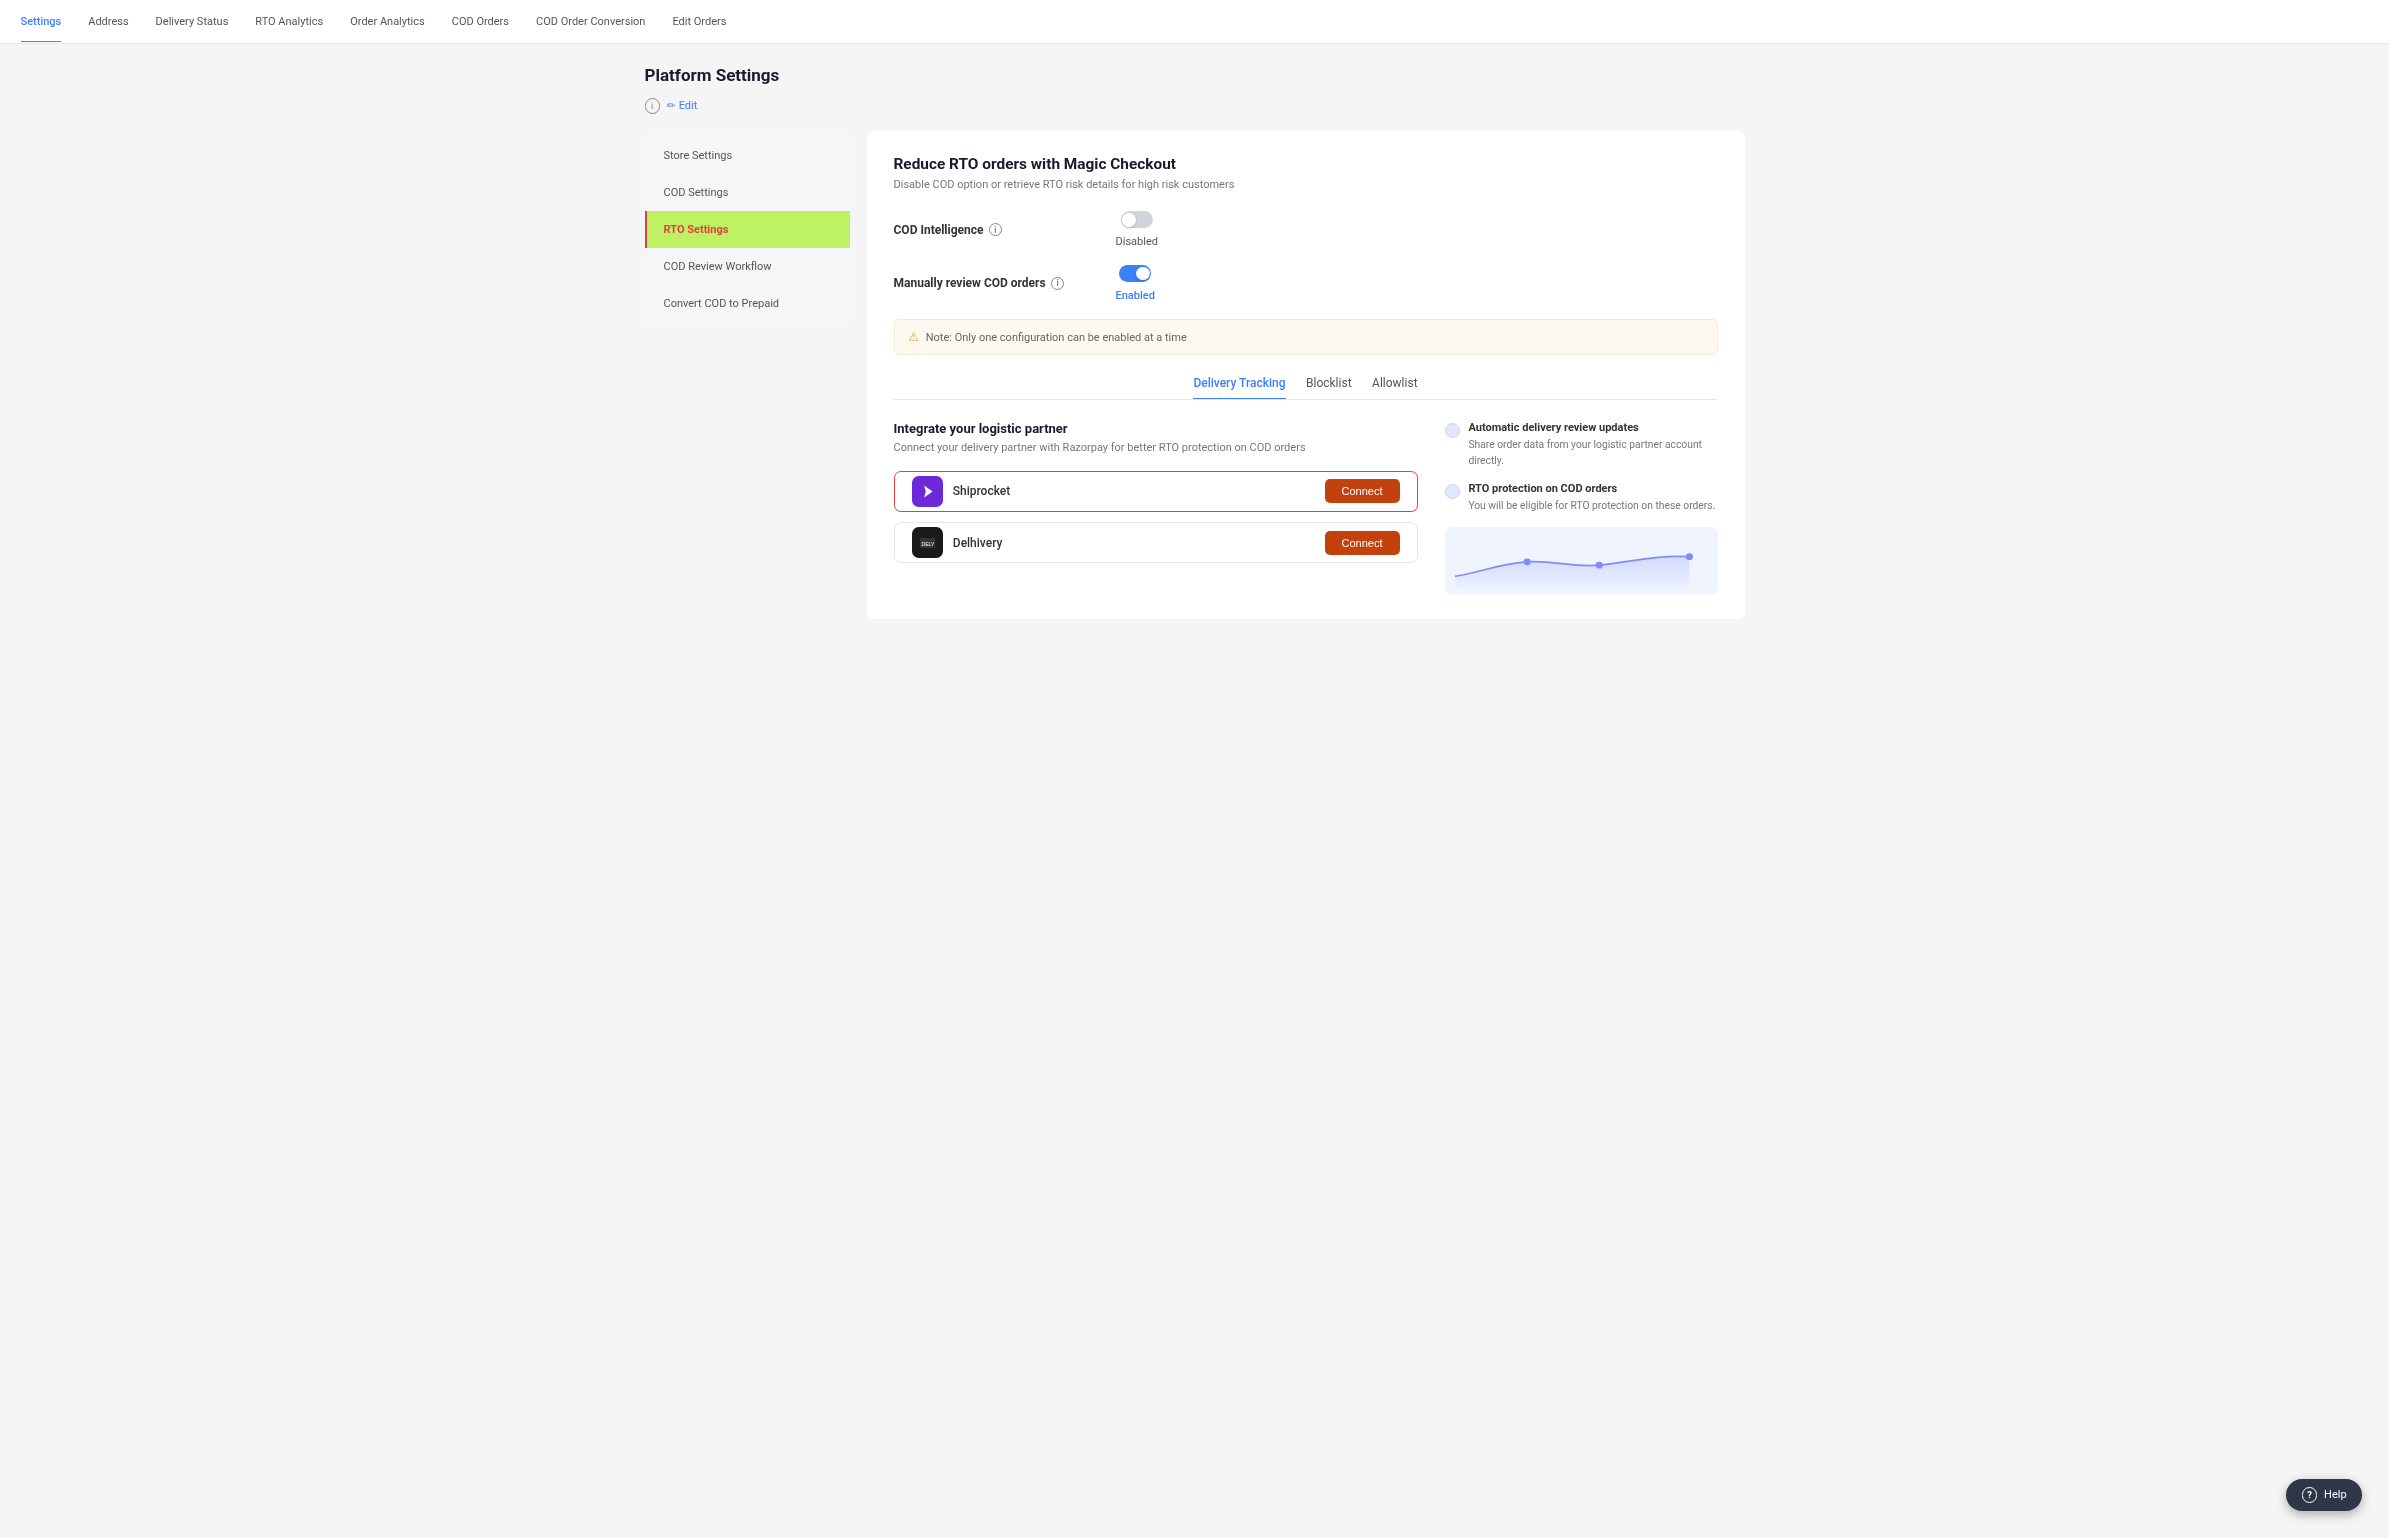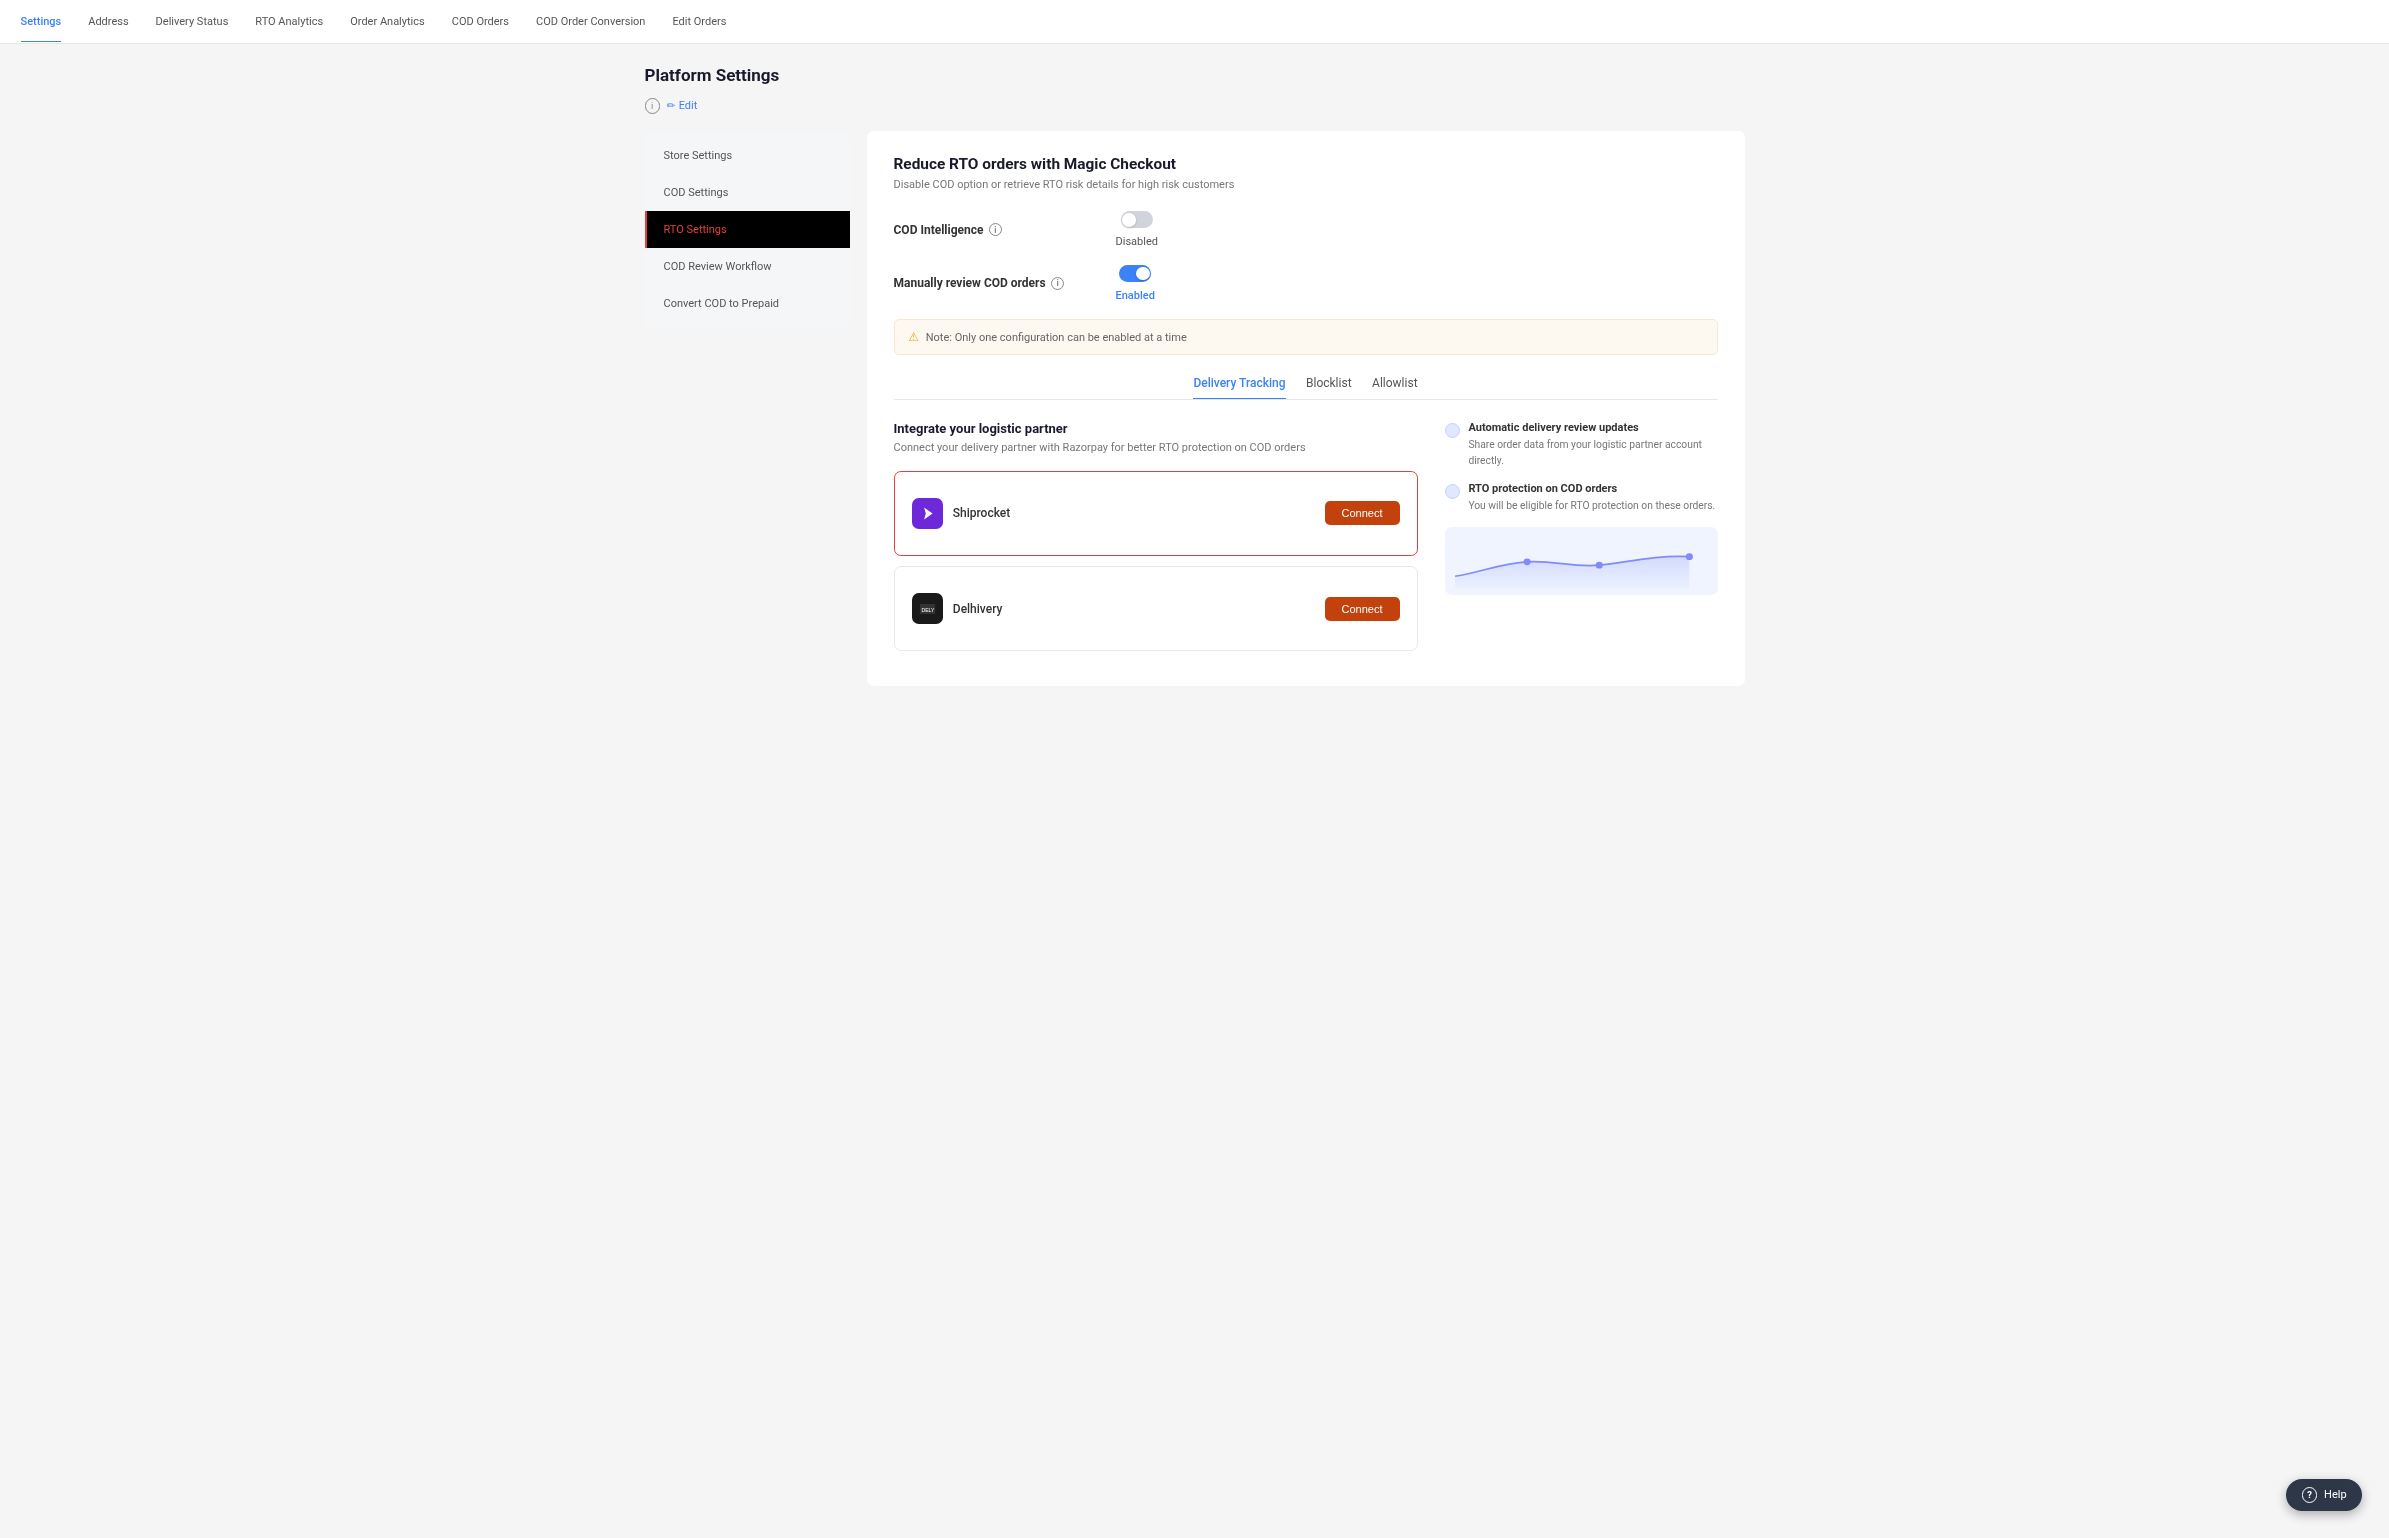--- a/index.html
+++ b/index.html
@@ -19,21 +19,21 @@
     .info-icon { width: 15.4px; height: 15.4px; border: 1.3px solid #888; border-radius: 50%; display: flex; align-items: center; justify-content: center; font-size: 9.4px; color: #888; cursor: pointer; }
     .edit-btn { display: flex; align-items: center; gap: 3.4px; color: #3b82f6; font-size: 11px; cursor: pointer; }
     .edit-icon { font-size: 10.3px; }
 
     
     .main-content { display: flex; gap: 0; }
 
     
     .sidebar { width: 205px; background: #f5f6f8; border-radius: 6.8px; padding: 6.8px 0; flex-shrink: 0; height: fit-content; }
     .sidebar-item { padding: 12px 17px; font-size: 11px; color: #555; cursor: pointer; border-left: 2.6px solid transparent; }
-    .sidebar-item.active { color: #e53e3e; border-left: 2.6px solid #e53e3e; background: #000000; font-weight: 400; }
+    .sidebar-item.active { color: #e53e3e; border-left: 2.6px solid #e53e3e; background: #bef264; font-weight: 700; }
 
     
     .content-panel { flex: 1; background: #fff; border-radius: 6.8px; margin-left: 17px; padding: 24px 27px; }
 
     
     .section-title { font-size: 15.4px; font-weight: 700; color: #1a1a2e; margin-bottom: 5.1px; }
     .section-subtitle { font-size: 11px; color: #777; margin-bottom: 20.5px; }
 
     
     .setting-row { display: flex; align-items: center; margin-bottom: 17px; }
@@ -64,21 +64,21 @@
     
     .tab-content { display: flex; gap: 27px; }
     .tab-left { flex: 1; }
     .tab-right { width: 273px; }
 
     
     .integrate-title { font-size: 13px; font-weight: 700; color: #1a1a2e; margin-bottom: 5.1px; }
     .integrate-desc { font-size: 11px; color: #777; margin-bottom: 17px; }
 
     
-    .partner-card { border: 0.9px solid #e5e7eb; border-radius: 6.8px; padding: 26px 17px; display: flex; align-items: center; justify-content: space-between; margin-bottom: 10.3px; background: #fff; }
+    .partner-card { border: 0.9px solid #e5e7eb; border-radius: 6.8px; padding: 4px 17px; display: flex; align-items: center; justify-content: space-between; margin-bottom: 10.3px; background: #fff; }
     .partner-card.highlighted { border: 1.7px solid #e53e3e; }
     .partner-info { display: flex; align-items: center; gap: 10.3px; }
     .partner-logo { width: 31px; height: 31px; border-radius: 6.8px; display: flex; align-items: center; justify-content: center; }
     .partner-logo.shiprocket { background: #6d28d9; }
     .partner-logo.delhivery { background: #1a1a1a; }
     .partner-name { font-size: 12px; font-weight: 500; color: #333; }
     .connect-btn { padding: 6px 17px; background: #c2410c; color: #fff; border: none; border-radius: 5.1px; font-size: 11px; font-weight: 500; cursor: pointer; }
 
     
     .benefit-item { display: flex; gap: 8.5px; margin-bottom: 13.7px; }

